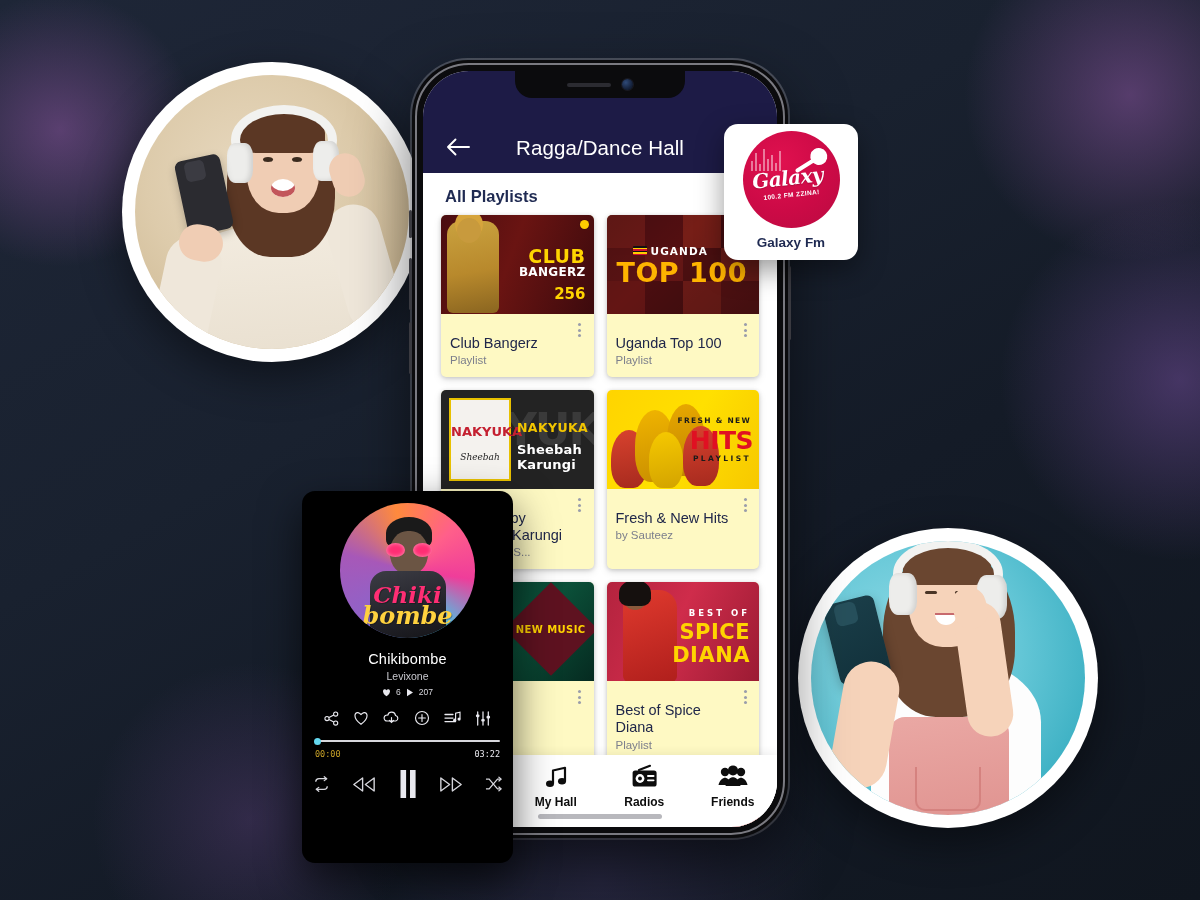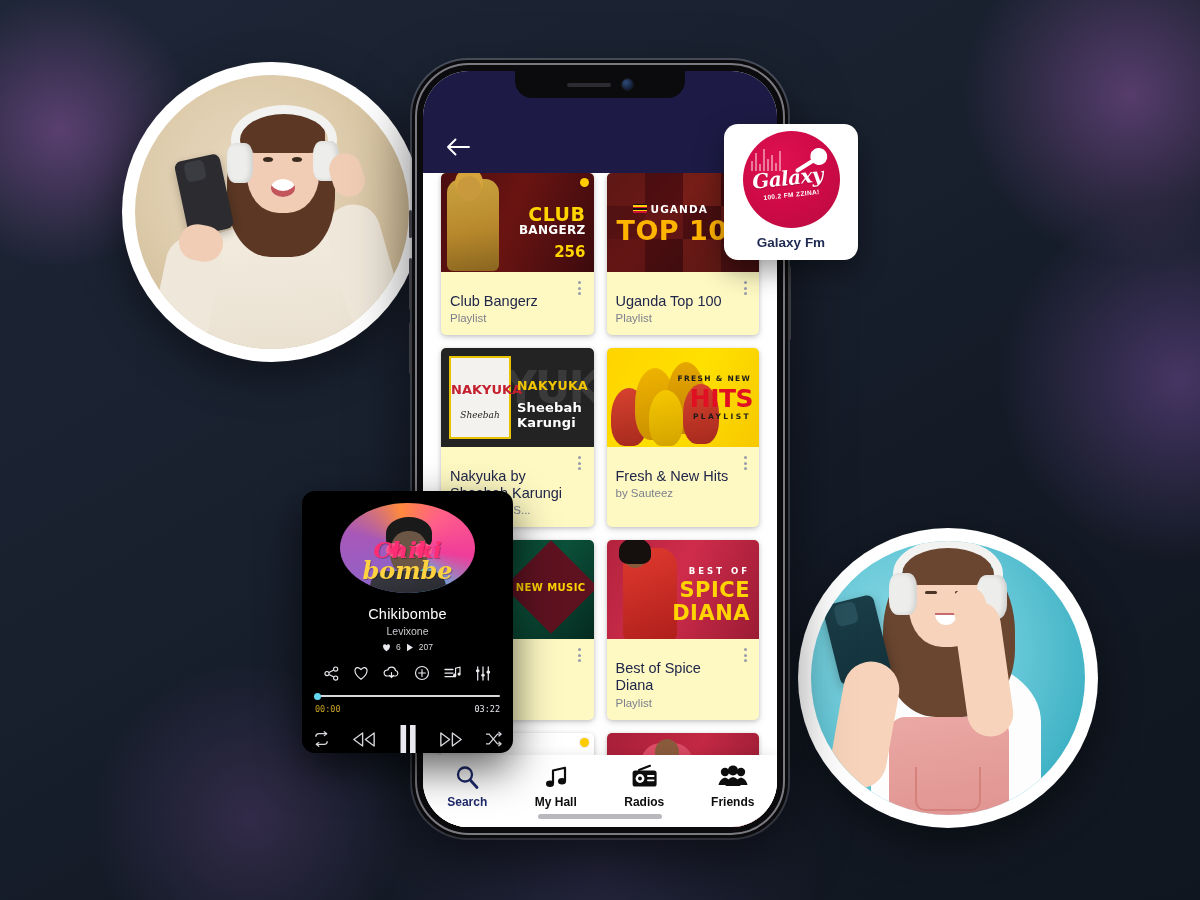--- a/index.html
+++ b/index.html
@@ -275,21 +275,21 @@
   .nav-label { font-size: 12px; font-weight: 700; color: #0d0d0d; }
   .nav-item.active .nav-label { color: #1f2a6b; }
   #home-indicator {
     position: absolute; bottom: 8px; left: 50%; transform: translateX(-50%);
     width: 124px; height: 5px; border-radius: 4px; background: #b8b8bd; z-index: 21;
   }
 
   
   #mini-player {
     position: absolute; left: 302px; top: 491px;
-    width: 211px; height: 262px;
+    width: 211px; height: 372px;
     background: #000; border-radius: 13px;
     box-shadow: 0 16px 42px rgba(0,0,0,.62);
     overflow: hidden; z-index: 40;
     display: flex; flex-direction: column; align-items: center;
     padding-top: 12px;
   }
   #mp-art {
     width: 135px; height: 135px; border-radius: 50%;
     background: conic-gradient(from 220deg, #8e63c9 0%, #a758b8 18%, #ff8a3d 36%,
                  #ff5f8a 52%, #ef3d9a 66%, #45c8e8 80%, #7e5fd0 100%);
@@ -400,23 +400,25 @@
       <div id="speaker"></div>
       <div id="front-cam"></div>
     </div>
 
     <div id="app-header">
       <div id="back-btn">
         <svg width="26" height="20" viewBox="0 0 26 20">
           <path d="M10.5 2.5 L3 10 L10.5 17.5 M3 10 H24" stroke="#ffffff" stroke-width="1.9" fill="none" stroke-linecap="round" stroke-linejoin="round"></path>
         </svg>
       </div>
+      <div id="header-title">Ragga/Dance Hall</div>
     </div>
 
     <div id="app-body">
+      <div id="section-title">All Playlists</div>
 
       <div id="grid">
 
         <div class="card">
           <div class="card-art art-club">
             <div class="cb-person"></div>
             <div class="cb-head"></div>
             <div class="art-txt cb-1">CLUB</div>
             <div class="art-txt cb-2">BANGERZ</div>
             <div class="art-txt cb-3">256</div>

